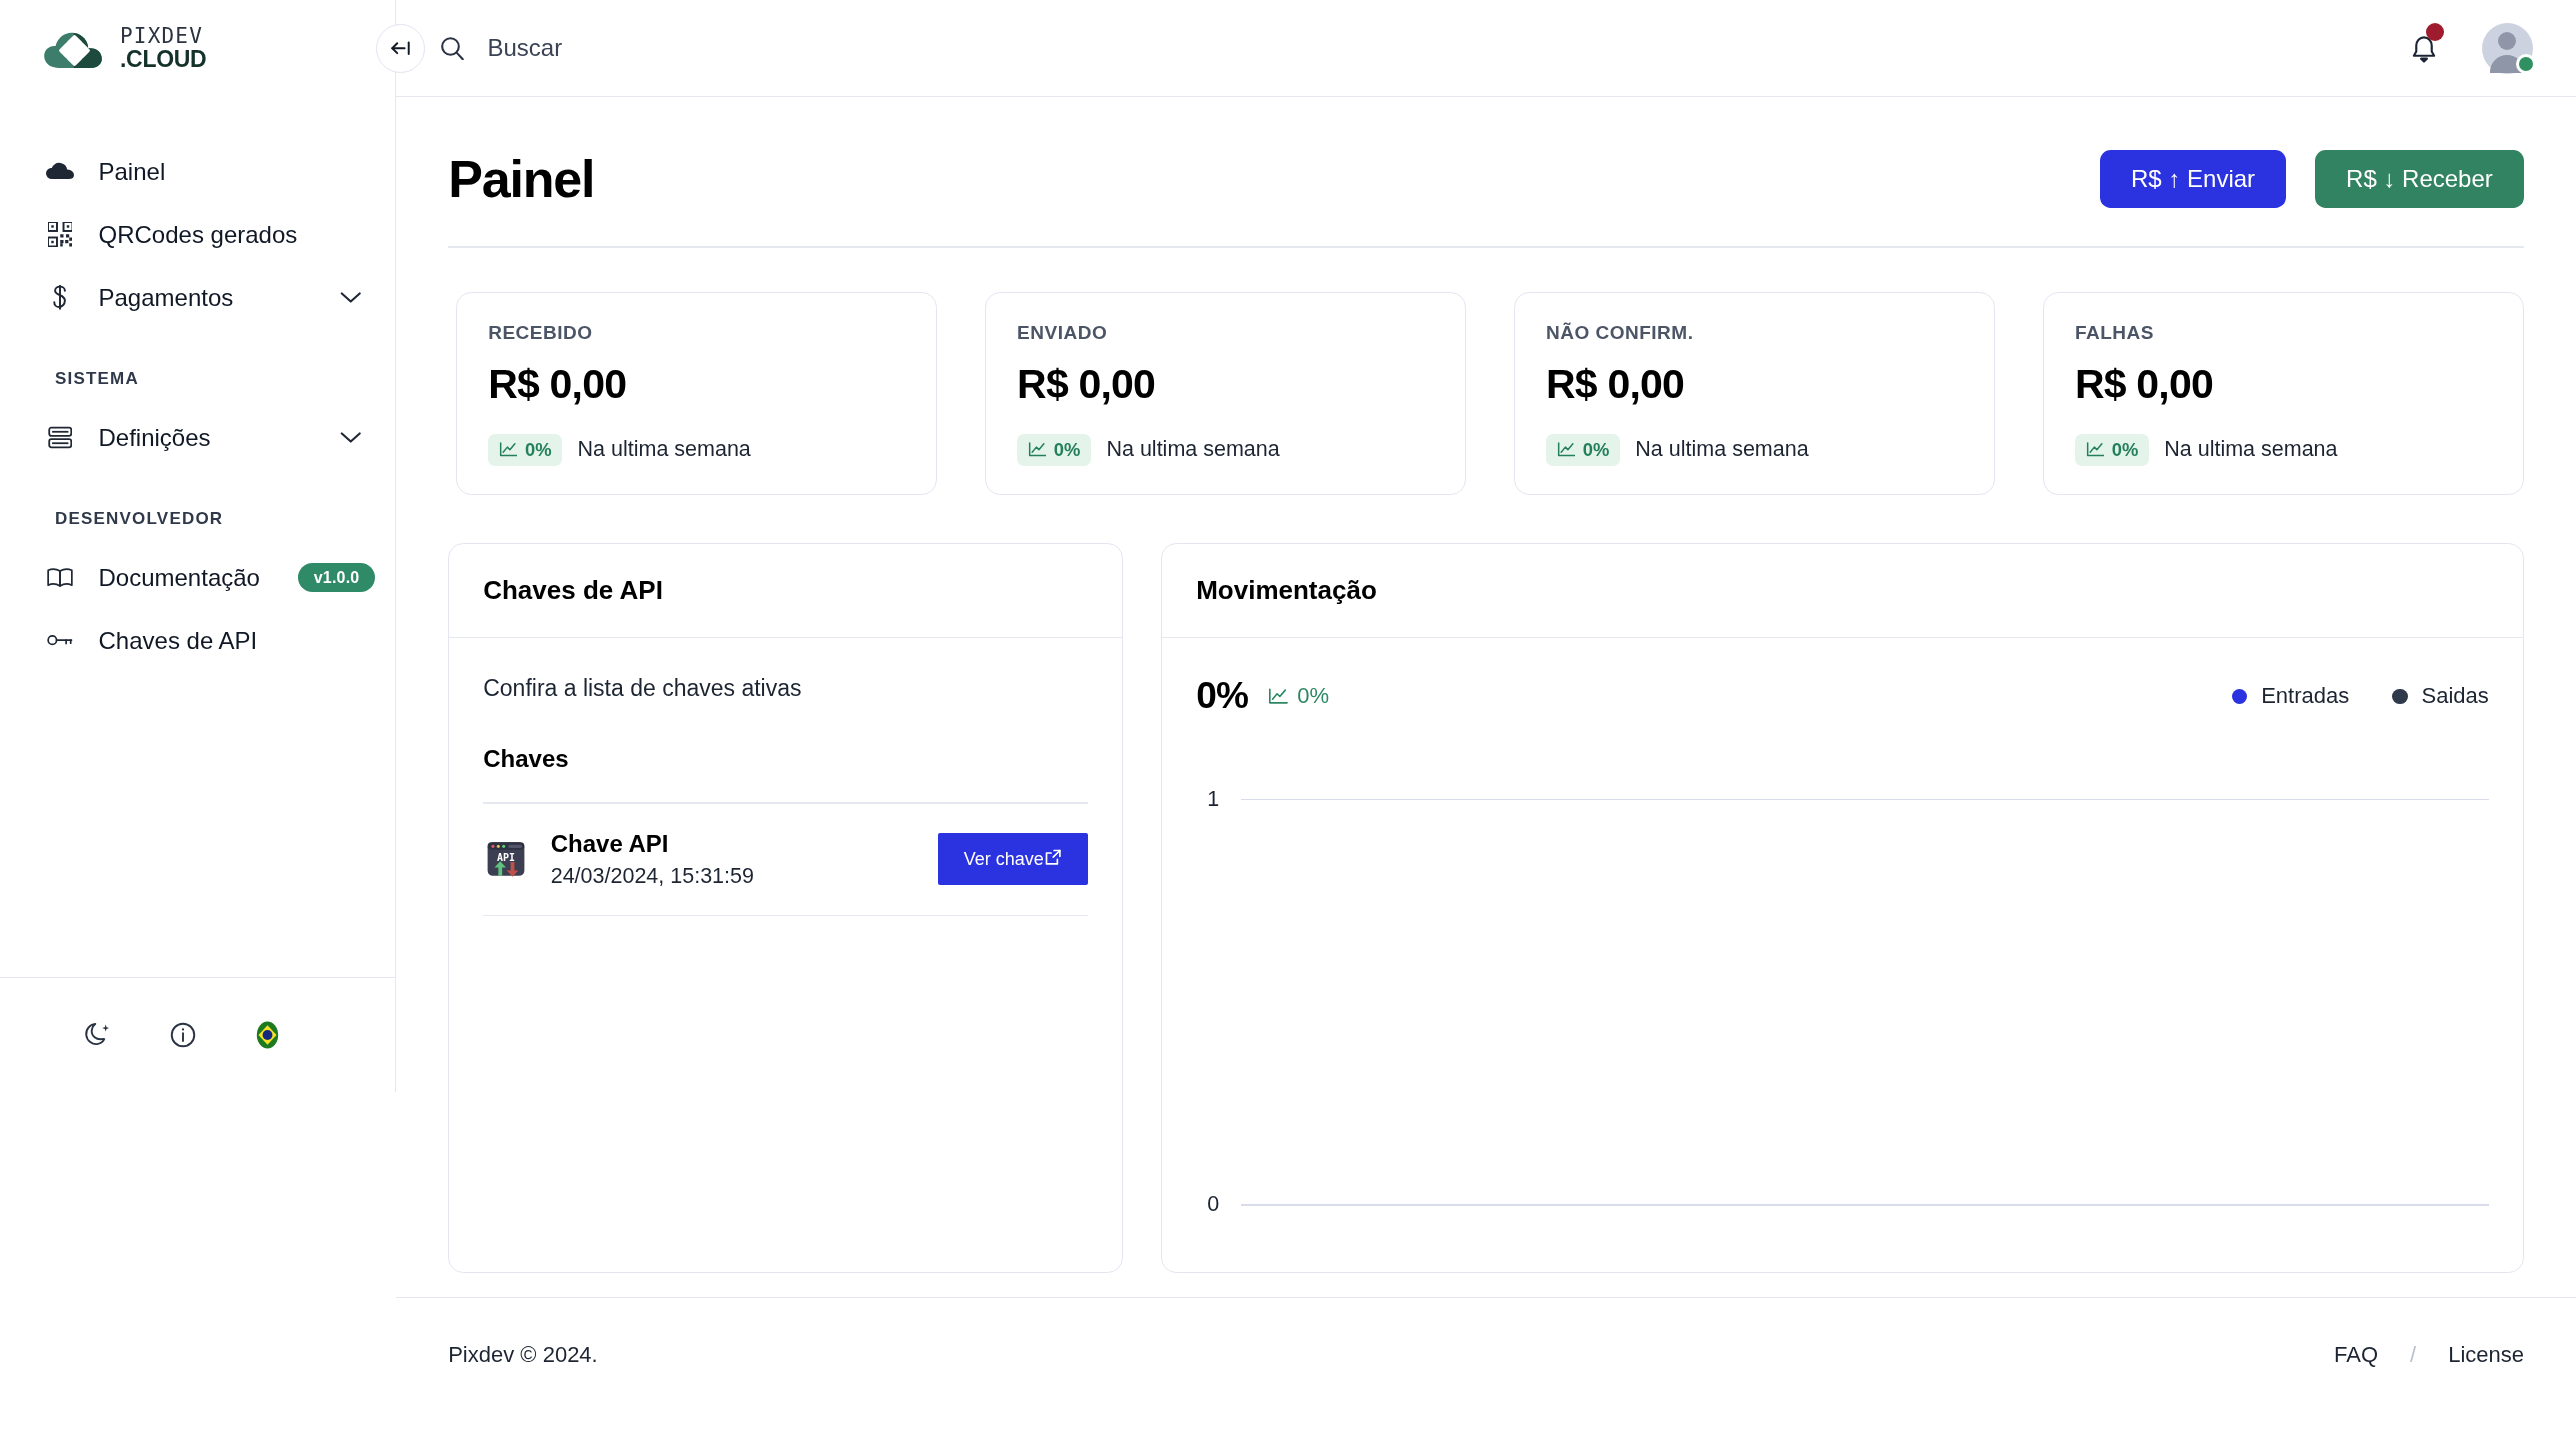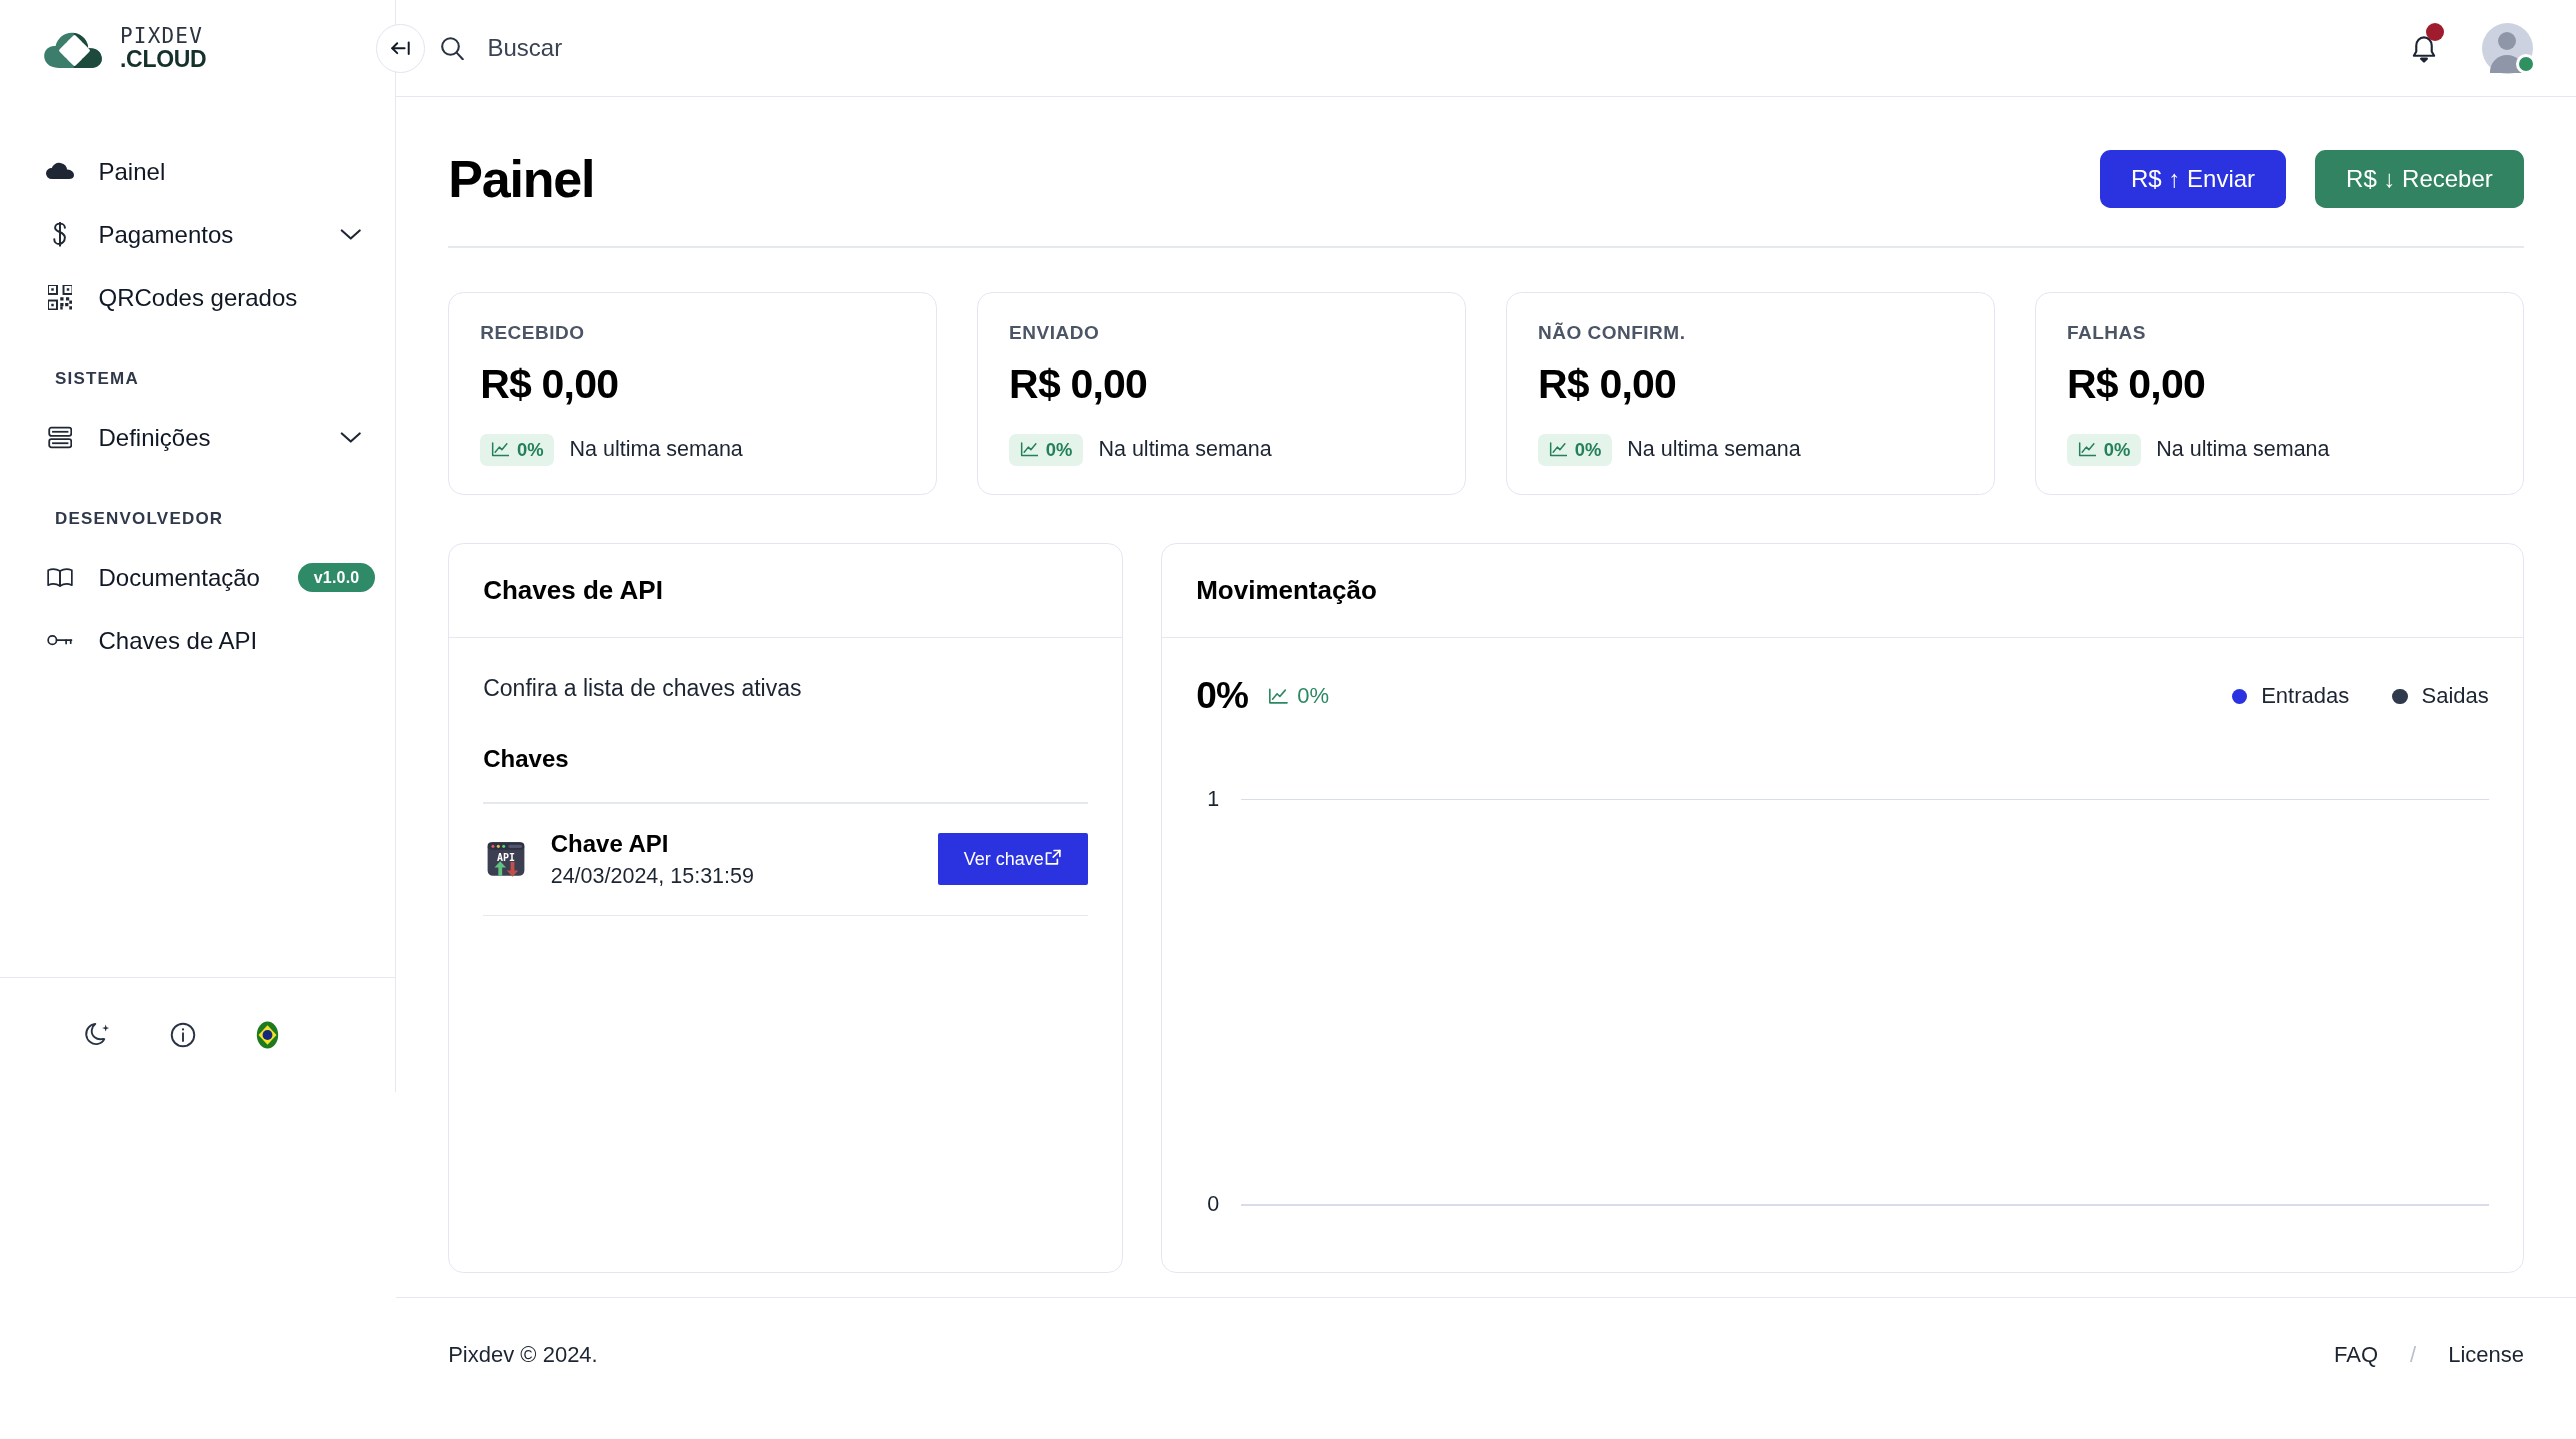--- a/index.html
+++ b/index.html
@@ -107,21 +107,21 @@
     font-family: "Liberation Sans", sans-serif; font-size: 24px;
     padding: 0 31px; height: 58px; cursor: pointer; white-space: nowrap;
   }
   .btn-send { background: #2b33e0; }
   .btn-receive { background: #318361; }
   .head-rule { height: 1.5px; background: #e6e8f0; margin: 37px 9.2px 0 9.2px; }
 
   .stats { display: flex; gap: 40px; margin: 44px 9.2px 0 9.2px; }
   .stat-card {
     flex: 1 1 0; background: #fff; border: 1.5px solid #e3e6f2;
-    border-radius: 15.3px; padding: 29px 31px 28px 31px; min-width: 0;
+    border-radius: 15.3px; padding: 29px 31px 28px 31px; min-width: 0; margin-left: 8px;
   }
   .stat-label { font-size: 19px; font-weight: 700; color: #4c5566; letter-spacing: 0.5px; }
   .stat-value { font-size: 41px; font-weight: 700; color: #000; margin-top: 17px; letter-spacing: -0.8px; }
   .stat-foot { display: flex; align-items: center; gap: 15.3px; margin-top: 26px; }
   .stat-pill {
     display: flex; align-items: center; gap: 7.7px;
     background: #e4f4ea; border-radius: 7px; padding: 5.4px 10.7px;
   }
   .stat-pill-text { font-size: 18.4px; font-weight: 700; color: #24805a; }
   .stat-note { font-size: 21.5px; color: #1d2533; }
@@ -203,52 +203,52 @@
         <span class="nav-icon">
           <svg viewBox="0 0 36 26" width="28" height="20" fill="none" stroke="#1f2734" stroke-width="2.4" stroke-linejoin="round">
             <path d="M8 21 C3 21 1 17.5 1 14.5 C1 11 4.5 8.5 8 9 C9.5 4 14 1.5 18.5 2.5 C23 3.5 26 7 26 11 L28 11 C32 11 35 14 35 17 C35 19.5 32.5 21 29.5 21 Z" fill="#1f2734"></path>
           </svg>
         </span>
         <span class="nav-label">Painel</span>
       </div>
 
       <div class="nav-item">
         <span class="nav-icon">
-          <svg viewBox="0 0 24 30" width="20" height="24.5" fill="none" stroke="#1f2734" stroke-width="2.4" stroke-linecap="round">
-            <path d="M18 7 C18 4 15 2 12 2 C8.5 2 6 4 6 7 C6 13 18 11.5 18 19 C18 24 14 27 11 27 C7.5 27 5 24.5 5 21"></path>
-            <line x1="12" y1="1" x2="12" y2="29"></line>
-          </svg>
-        </span>
-        <span class="nav-label">Pagamentos</span>
-        <span class="nav-chevron">
-          <svg viewBox="0 0 26 16" width="21.5" height="13" fill="none" stroke="#1f2734" stroke-width="2.6" stroke-linecap="round" stroke-linejoin="round">
-            <polyline points="2,3 13,13 24,3"></polyline>
-          </svg>
-        </span>
-      </div>
-
-      <div class="nav-item">
-        <span class="nav-icon">
           <svg viewBox="0 0 30 30" width="24.5" height="24.5" fill="#1f2734">
             <rect x="0" y="0" width="11" height="11" fill="none" stroke="#1f2734" stroke-width="2.4"></rect>
             <rect x="4" y="4" width="3" height="3"></rect>
             <rect x="19" y="0" width="11" height="11" fill="none" stroke="#1f2734" stroke-width="2.4"></rect>
             <rect x="23" y="4" width="3" height="3"></rect>
             <rect x="0" y="19" width="11" height="11" fill="none" stroke="#1f2734" stroke-width="2.4"></rect>
             <rect x="4" y="23" width="3" height="3"></rect>
             <rect x="15" y="15" width="4" height="4"></rect>
             <rect x="22" y="15" width="4" height="4"></rect>
             <rect x="26" y="19" width="4" height="4"></rect>
             <rect x="15" y="22" width="4" height="4"></rect>
             <rect x="21" y="22" width="4" height="4"></rect>
             <rect x="26" y="26" width="4" height="4"></rect>
             <rect x="15" y="26" width="3" height="4"></rect>
           </svg>
         </span>
         <span class="nav-label">QRCodes gerados</span>
+      </div>
+
+      <div class="nav-item">
+        <span class="nav-icon">
+          <svg viewBox="0 0 24 30" width="20" height="24.5" fill="none" stroke="#1f2734" stroke-width="2.4" stroke-linecap="round">
+            <path d="M18 7 C18 4 15 2 12 2 C8.5 2 6 4 6 7 C6 13 18 11.5 18 19 C18 24 14 27 11 27 C7.5 27 5 24.5 5 21"></path>
+            <line x1="12" y1="1" x2="12" y2="29"></line>
+          </svg>
+        </span>
+        <span class="nav-label">Pagamentos</span>
+        <span class="nav-chevron">
+          <svg viewBox="0 0 26 16" width="21.5" height="13" fill="none" stroke="#1f2734" stroke-width="2.6" stroke-linecap="round" stroke-linejoin="round">
+            <polyline points="2,3 13,13 24,3"></polyline>
+          </svg>
+        </span>
       </div>
 
       <div class="nav-section">SISTEMA</div>
 
       <div class="nav-item">
         <span class="nav-icon">
           <svg viewBox="0 0 30 28" width="24.5" height="23" fill="none" stroke="#1f2734" stroke-width="2.2">
             <rect x="1.5" y="2" width="27" height="10" rx="2.5"></rect>
             <rect x="1.5" y="16" width="27" height="10" rx="2.5"></rect>
             <line x1="5" y1="7" x2="25" y2="7"></line>

